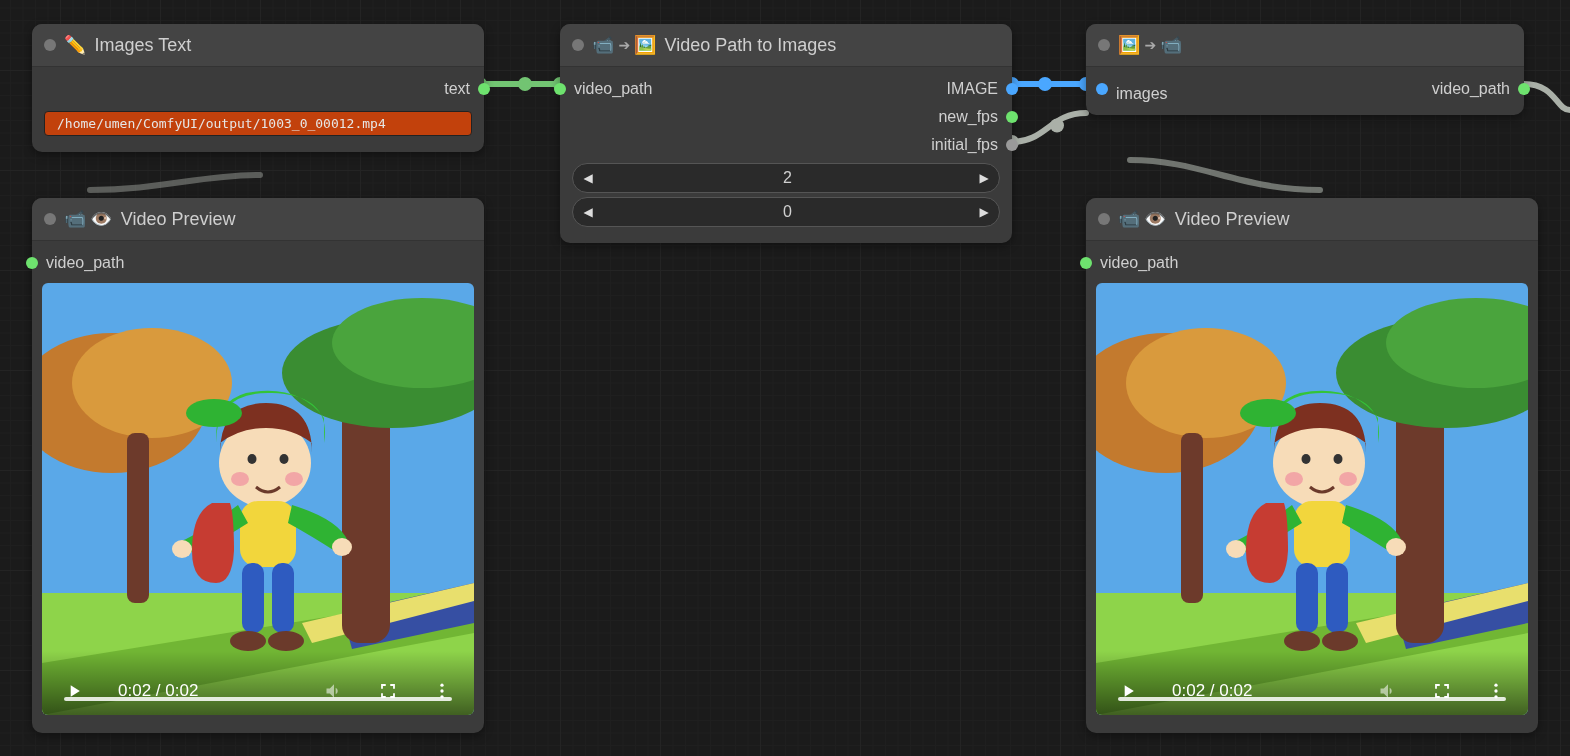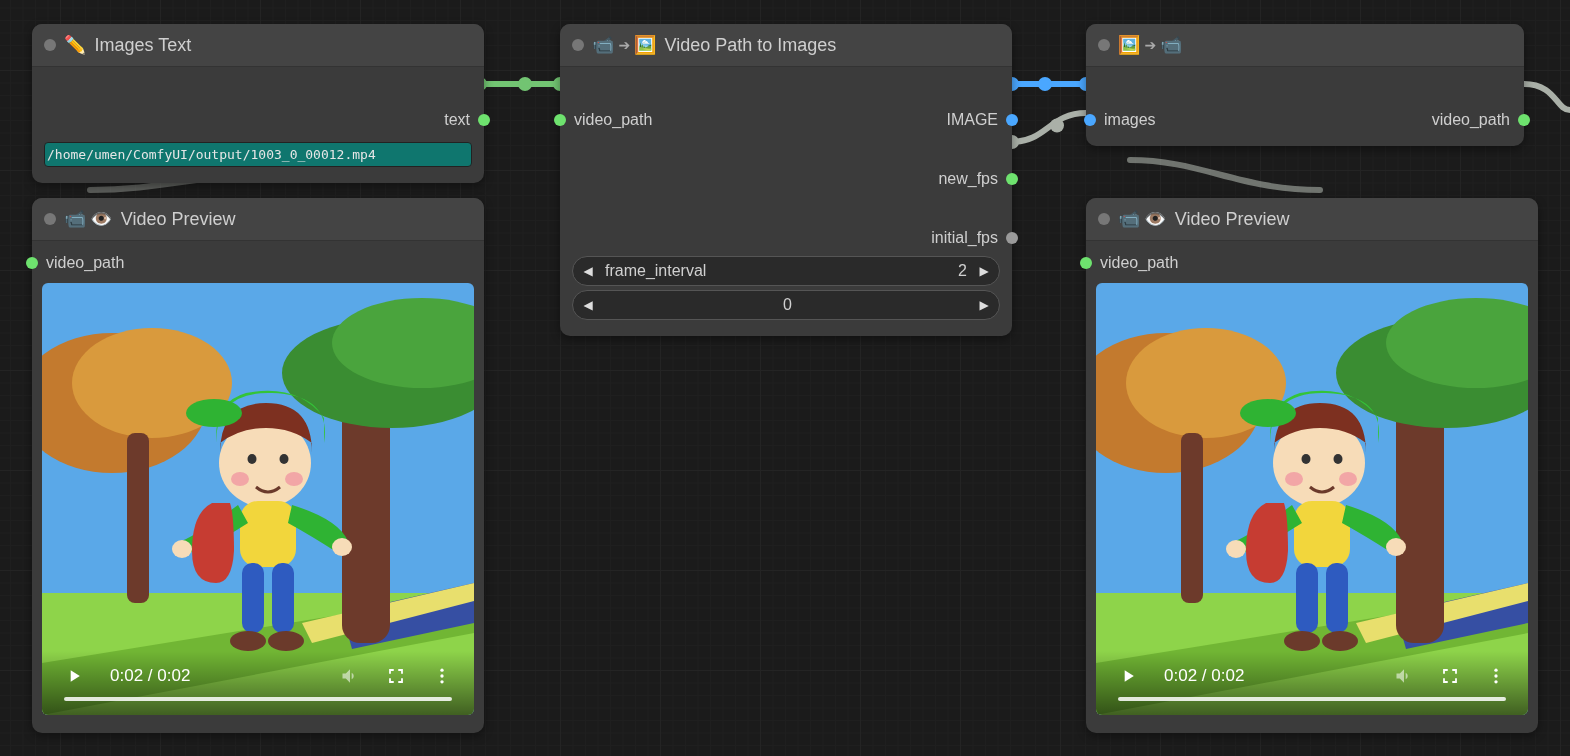--- a/index.html
+++ b/index.html
@@ -37,54 +37,54 @@
   }
   .node-header .status-dot {
     width:12px; height:12px; border-radius:50%; background:#777;
     flex-shrink:0;
   }
   .node-body { position:relative; padding: 8px 0 12px 0; }
   .port-row {
     display:flex; align-items:center; height:28px; position:relative;
     padding:0 14px; font-size:16px;
   }
-  .port-row.out { justify-content:flex-end;margin-top:31px; }
+  .port-row.out { justify-content:flex-end; }
   .port-row.in { justify-content:flex-start; }
   .port-dot {
     width:12px; height:12px; border-radius:50%;
     position:absolute; top:50%; transform:translateY(-50%);
   }
   .port-row.in .port-dot { left:-6px; }
   .port-row.out .port-dot { right:-6px; }
   .port-label { color:#cfcfcf; }
   .dot-green { background:#6ee26e; }
   .dot-blue { background:#4aa7ff; }
   .dot-grey { background:#9a9a9a; }
   .dot-filled-green { background:#6ee26e; }
   .text-input-wrap { padding: 8px 12px 4px 12px; }
   .text-input {
-    width:100%; background:#0f766e; border:1px solid #222; border-radius:4px;
+    width:100%; background:#c2410c; border:1px solid #222; border-radius:4px;
     color:#e6e6e6; font-family: Menlo, Consolas, monospace;
-    font-size:13px; padding:4px 2px; resize:none;
+    font-size:13px; padding:4px 12px; resize:none;
   }
   .widget-row {
     margin: 4px 12px; height:30px;
     background:#2a2a2a; border:1px solid #555; border-radius:16px;
     display:flex; align-items:center; justify-content:space-between;
     padding:0 4px; font-size:16px;
   }
   .widget-row .arrow { width:22px; text-align:center; color:#ddd; cursor:pointer; font-size:12px;}
   .widget-row .wlabel { flex:1; text-align:left; padding-left:6px; }
   .widget-row .wval { flex:0 0 auto; text-align:right; padding-right:6px; min-width:24px; }
   .video-box { margin:6px 10px 6px 10px; border-radius:6px; overflow:hidden; position:relative; width:432px; height:432px; }
   .video-illustration { position:absolute; inset:0; }
   .video-controls {
     position:absolute; left:0; right:0; bottom:0; height:64px;
     background: linear-gradient(to top, rgba(0,0,0,0.55), rgba(0,0,0,0));
-    display:flex; align-items:center; padding: 0 22px 14px 22px; gap:26px;
+    display:flex; align-items:flex-end; padding: 0 22px 14px 22px; gap:34px;
     color:#fff; font-size:17px;
   }
   .video-controls .spacer { flex:1; }
   .ctl-icon { width:20px; height:20px; display:inline-flex; align-items:center; justify-content:center; }
   .progress-bar { position:absolute; left:22px; right:22px; bottom:14px; height:4px; border-radius:2px; background:rgba(255,255,255,0.85); }
   .emoji { font-size:18px; }
   .icon-seq { display:flex; align-items:center; gap:4px; }
   .mini-arrow { font-size:14px; color:#aaa; }
 </style>
 </head>
@@ -148,21 +148,20 @@
     <div class="port-row out">
       <span class="port-label">new_fps</span>
       <span class="port-dot dot-green"></span>
     </div>
     <div class="port-row out">
       <span class="port-label">initial_fps</span>
       <span class="port-dot dot-grey"></span>
     </div>
     <div class="widget-row">
       <span class="arrow">◀</span>
-      <span class="wlabel">frame_interval</span>
       <span class="wval">2</span>
       <span class="arrow">▶</span>
     </div>
     <div class="widget-row">
       <span class="arrow">◀</span>
       <span class="wval">0</span>
       <span class="arrow">▶</span>
     </div>
   </div>
 </div>
@@ -171,21 +170,21 @@
   <div class="node-header">
     <span class="status-dot"></span>
     <span class="icon-seq">
       <span class="emoji">🖼️</span>
       <span class="mini-arrow">➔</span>
       <span class="emoji">📹</span>
     </span>
   </div>
   <div class="node-body">
     <div style="position:relative;">
-      <div class="port-row in" style="position:absolute; left:4px; top:0; width:50%;">
+      <div class="port-row in" style="position:absolute; left:16px; top:0; width:50%;align-items:flex-end;">
         <span class="port-dot dot-blue"></span>
         <span class="port-label">images</span>
       </div>
       <div class="port-row out">
         <span class="port-label">video_path</span>
         <span class="port-dot dot-green"></span>
       </div>
     </div>
   </div>
 </div>

